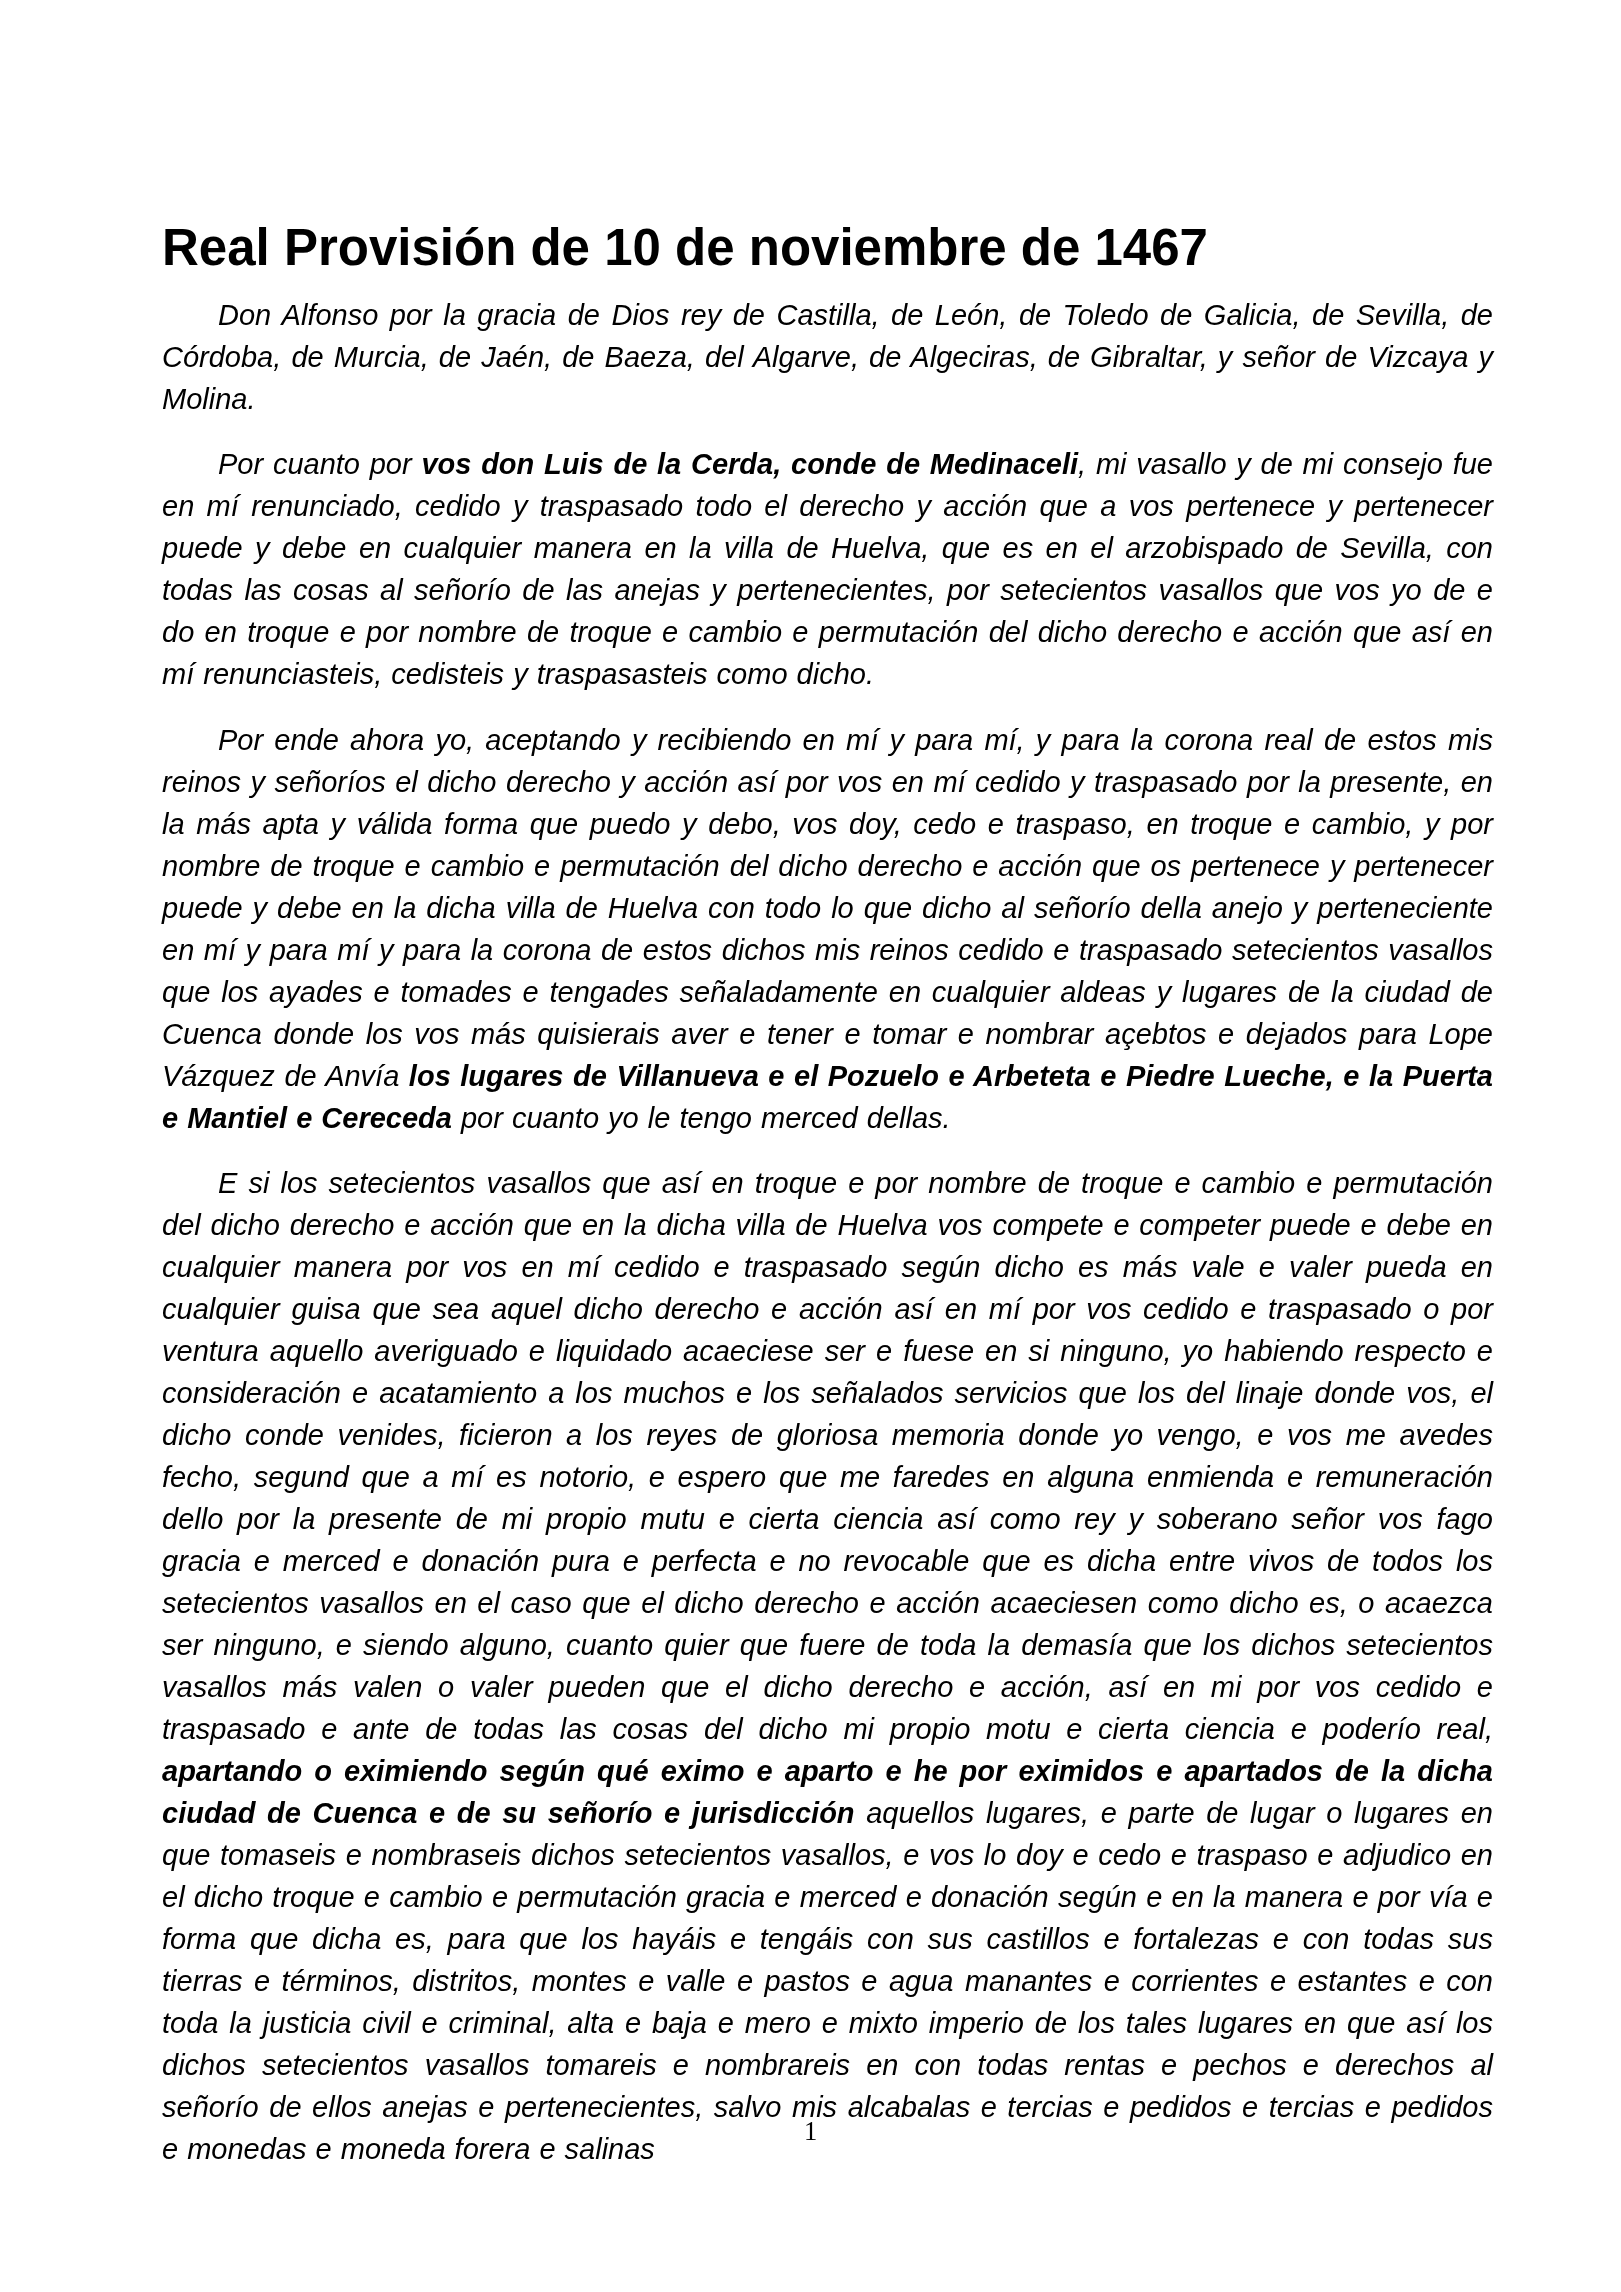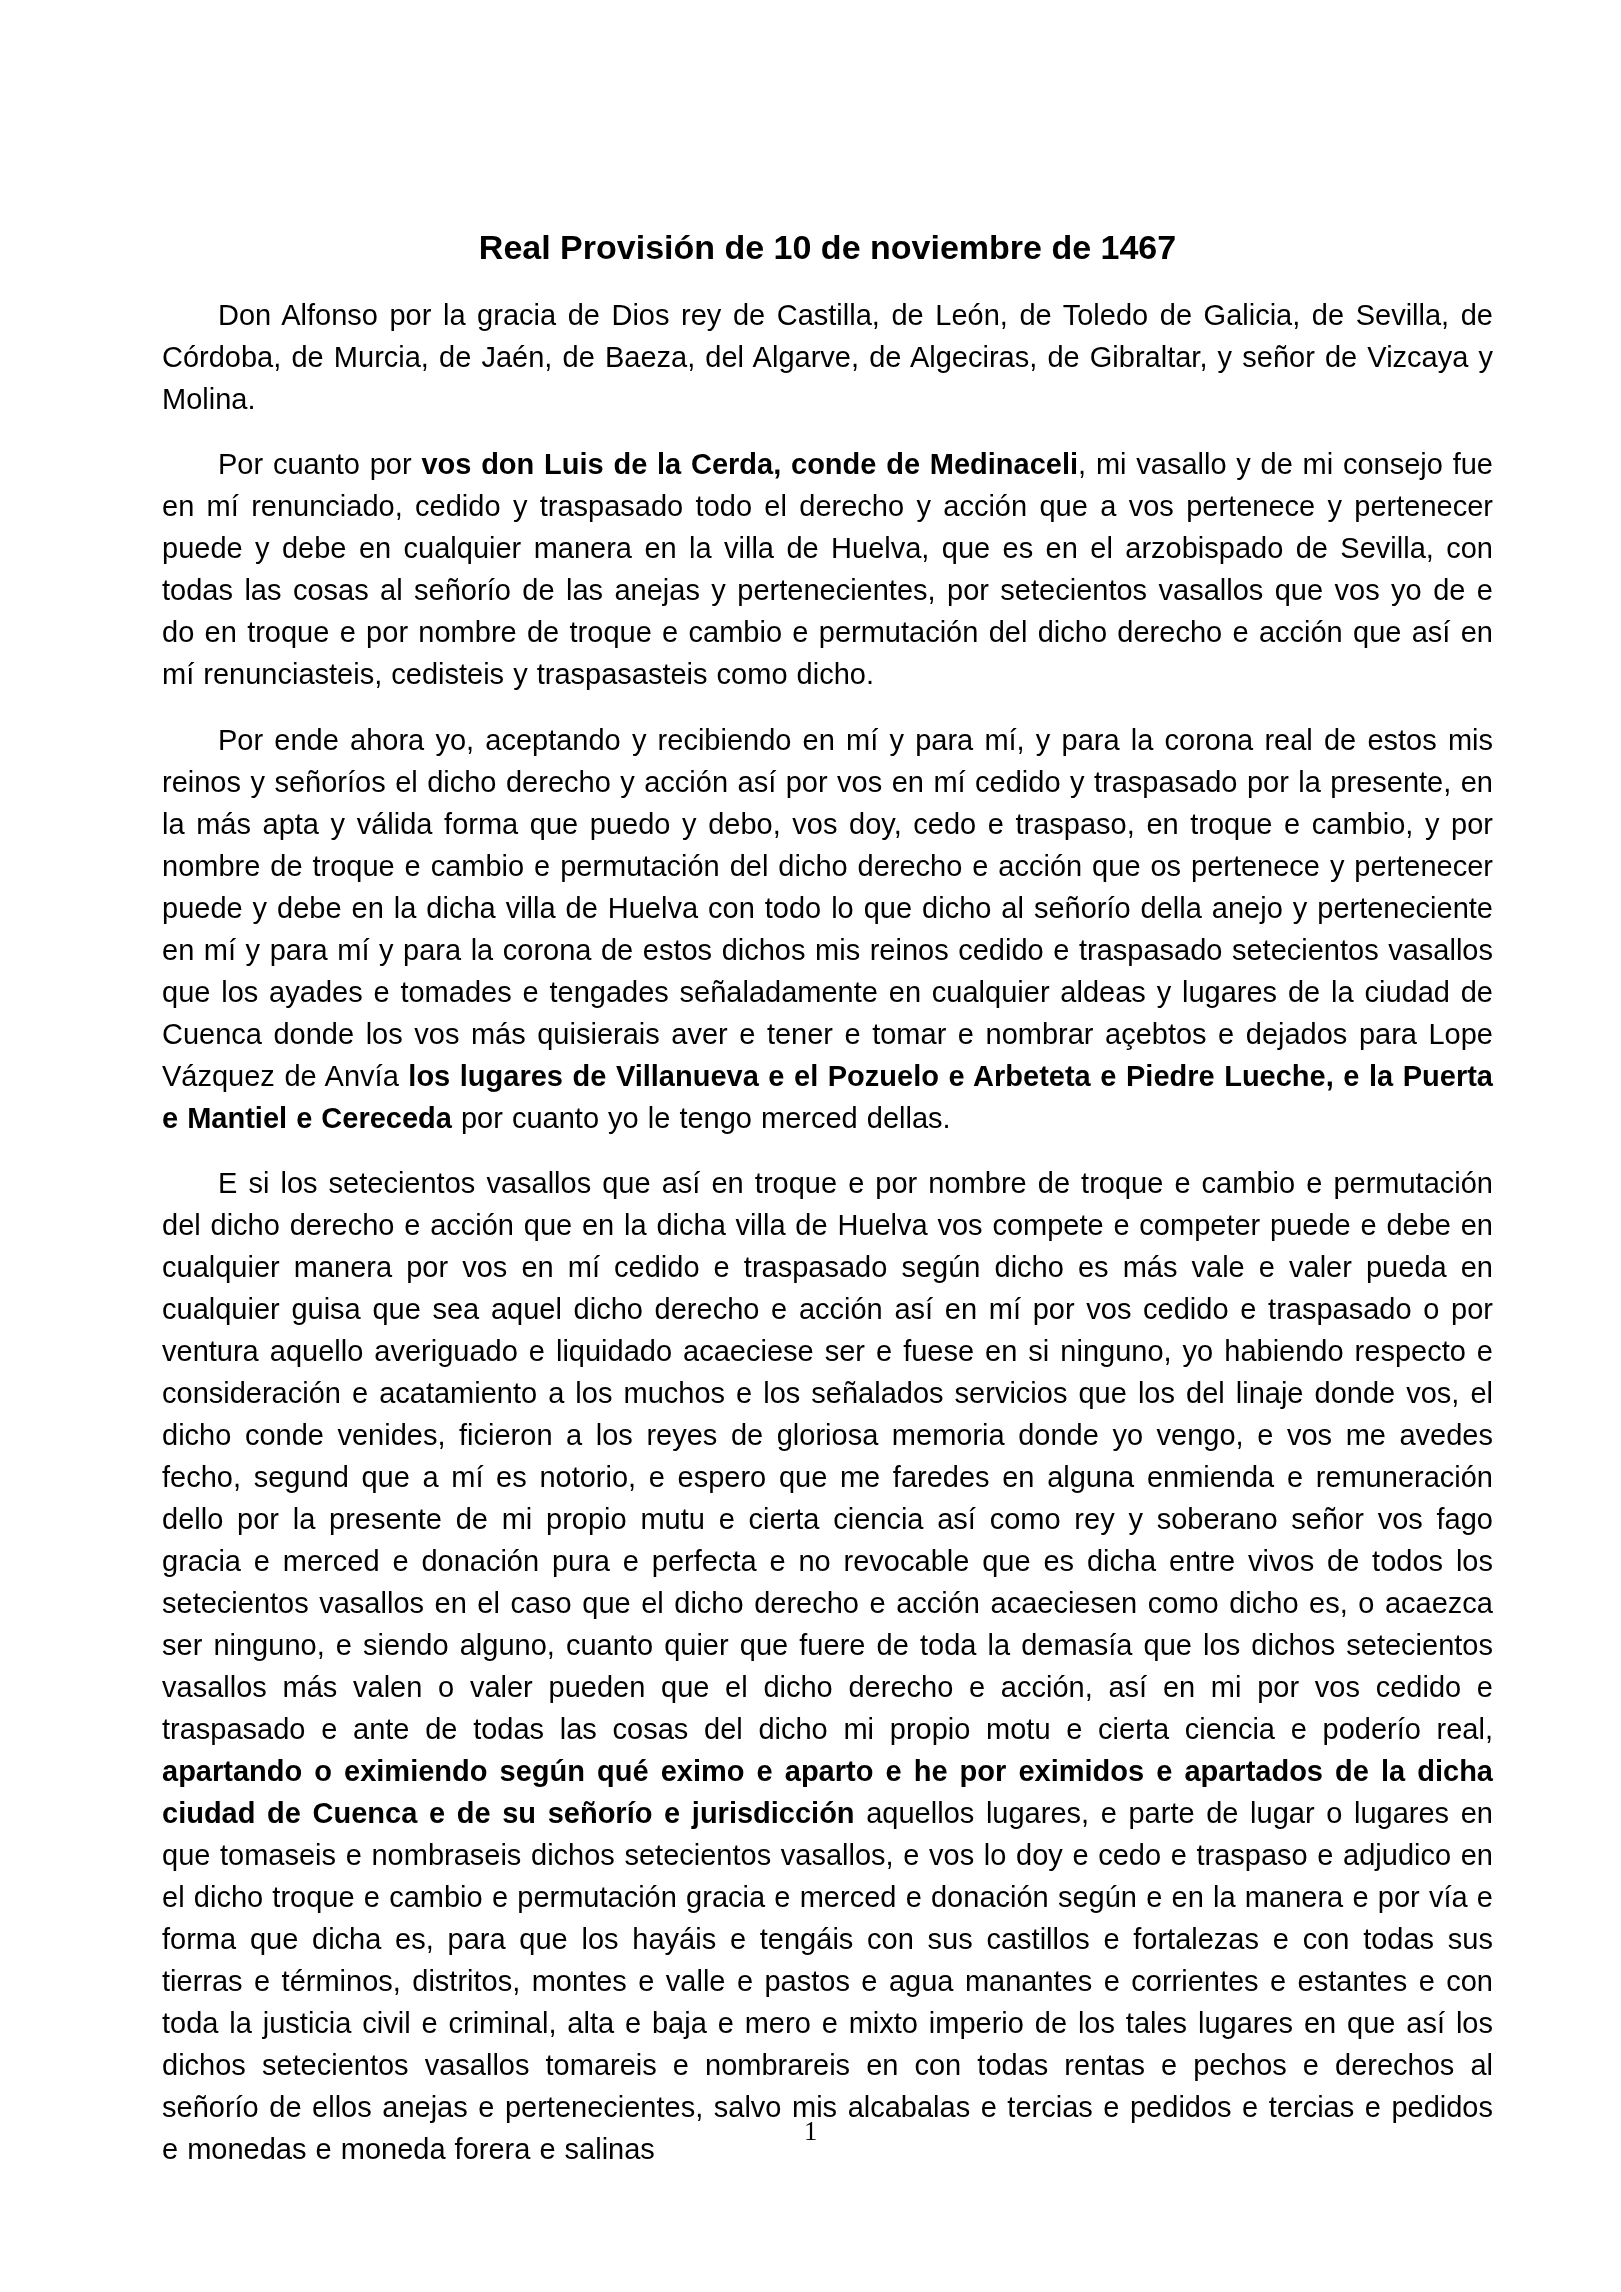--- a/index.html
+++ b/index.html
@@ -13,32 +13,32 @@
     overflow: hidden;
   }
   .content {
     position: absolute;
     left: 162px;
     top: 223px;
     width: 1331px;
   }
   .doc-title {
     margin: 0 0 21.6px 0;
-    font-size: 34px;
+    font-size: 51px;
     line-height: 49px;
     font-weight: bold;
     font-style: normal;
-    text-align: center;
     letter-spacing: 0px;
     white-space: nowrap;
   }
   p.para {
     margin: 0 0 23.5px 0;
     font-size: 29px;
     line-height: 42px;
+    font-style: italic;
     text-align: justify;
     text-indent: 56px;
     word-spacing: 1px;
   }
   p.para:last-of-type { margin-bottom: 16px; }
   .b { font-weight: bold; }
   .page-number {
     position: absolute;
     top: 2117px;
     left: 0;

